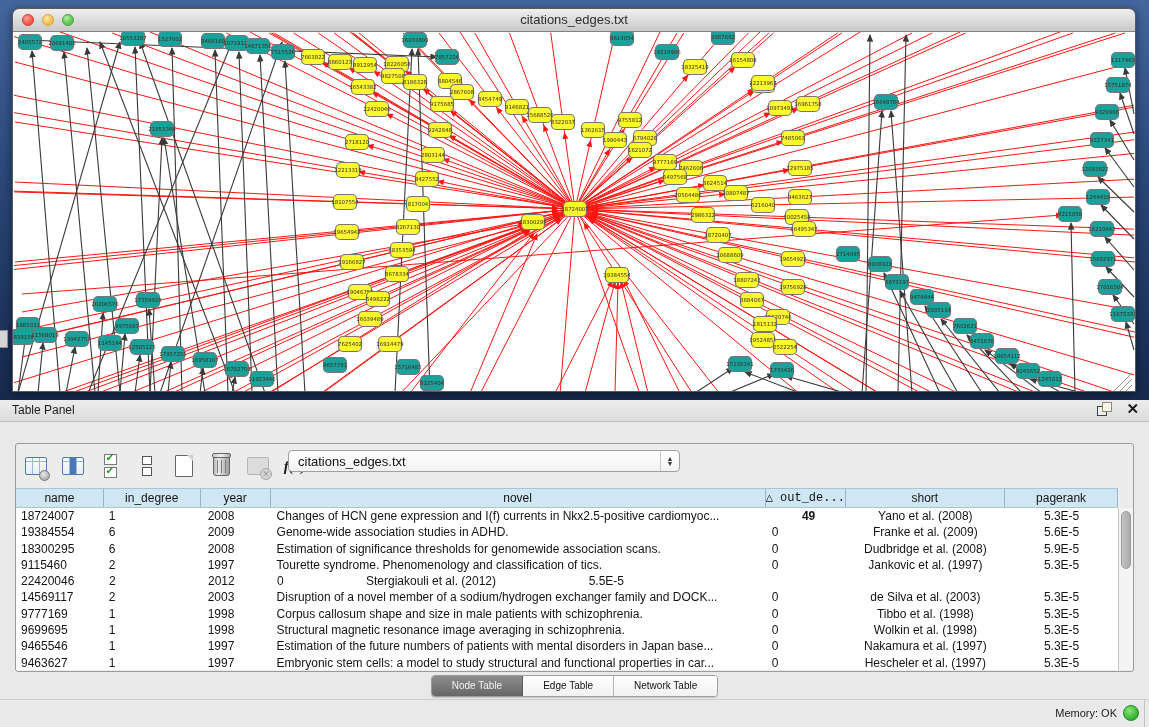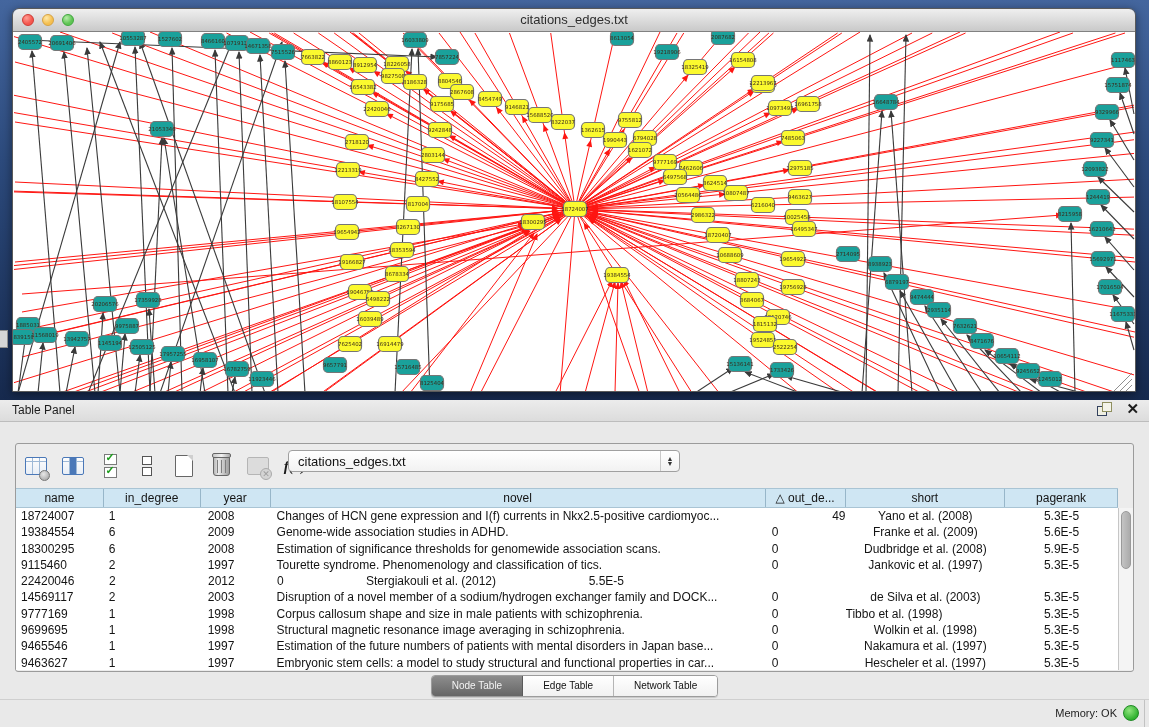--- a/index.html
+++ b/index.html
@@ -886,31 +886,31 @@
           <span>▲</span>
           <span>▼</span>
         </span>
     </div>
 
     <div class="thead" id="thead">
         <div class="th" style="width: 88px;">name</div>
         <div class="th" style="width: 97px;">in_degree</div>
         <div class="th" style="width: 70px;">year</div>
         <div class="th" style="width: 496px;">novel</div>
-        <div class="th" style="width: 80px;">△ out_de...</div>
+        <div class="th" style="width: 80px; font-family: Liberation Mono, monospace;">△ out_de...</div>
         <div class="th" style="width: 160px;">short</div>
         <div class="th" style="width: 113px;">pagerank</div>
       </div>
     <div class="tbody" id="tbody">
         <div class="tr">
           <div class="td" style="width: 88px; text-align: left; padding-left: 5px;">18724007</div>
           <div class="td" style="width: 97px; text-align: left; padding-left: 5px;">1</div>
           <div class="td" style="width: 70px; text-align: left; padding-left: 7px;">2008</div>
           <div class="td" style="width: 496px; text-align: left; padding-left: 6px;">Changes of HCN gene expression and I(f) currents in Nkx2.5-positive cardiomyoc...</div>
-          <div class="td" style="width: 80px; text-align: right; padding-left: 6px;">49</div>
+          <div class="td" style="width: 80px; text-align: center; padding-left: 6px; font-weight: bold;">49</div>
           <div class="td" style="width: 160px; text-align: center;">Yano et al. (2008)</div>
           <div class="td" style="width: 113px; text-align: center;">5.3E-5</div>
         </div>
         <div class="tr">
           <div class="td" style="width: 88px; text-align: left; padding-left: 5px;">19384554</div>
           <div class="td" style="width: 97px; text-align: left; padding-left: 5px;">6</div>
           <div class="td" style="width: 70px; text-align: left; padding-left: 7px;">2009</div>
           <div class="td" style="width: 496px; text-align: left; padding-left: 6px;">Genome-wide association studies in ADHD.</div>
           <div class="td" style="width: 80px; text-align: left; padding-left: 6px;">0</div>
           <div class="td" style="width: 160px; text-align: center;">Franke et al. (2009)</div>
@@ -950,21 +950,21 @@
           <div class="td" style="width: 80px; text-align: left; padding-left: 6px;">0</div>
           <div class="td" style="width: 160px; text-align: center;">de Silva et al. (2003)</div>
           <div class="td" style="width: 113px; text-align: center;">5.3E-5</div>
         </div>
         <div class="tr">
           <div class="td" style="width: 88px; text-align: left; padding-left: 5px;">9777169</div>
           <div class="td" style="width: 97px; text-align: left; padding-left: 5px;">1</div>
           <div class="td" style="width: 70px; text-align: left; padding-left: 7px;">1998</div>
           <div class="td" style="width: 496px; text-align: left; padding-left: 6px;">Corpus callosum shape and size in male patients with schizophrenia.</div>
           <div class="td" style="width: 80px; text-align: left; padding-left: 6px;">0</div>
-          <div class="td" style="width: 160px; ">Tibbo et al. (1998)</div>
+          <div class="td" style="width: 160px; text-align: center;">Tibbo et al. (1998)</div>
           <div class="td" style="width: 113px; text-align: center;">5.3E-5</div>
         </div>
         <div class="tr">
           <div class="td" style="width: 88px; text-align: left; padding-left: 5px;">9699695</div>
           <div class="td" style="width: 97px; text-align: left; padding-left: 5px;">1</div>
           <div class="td" style="width: 70px; text-align: left; padding-left: 7px;">1998</div>
           <div class="td" style="width: 496px; text-align: left; padding-left: 6px;">Structural magnetic resonance image averaging in schizophrenia.</div>
           <div class="td" style="width: 80px; text-align: left; padding-left: 6px;">0</div>
           <div class="td" style="width: 160px; text-align: center;">Wolkin et al. (1998)</div>
           <div class="td" style="width: 113px; text-align: center;">5.3E-5</div>

